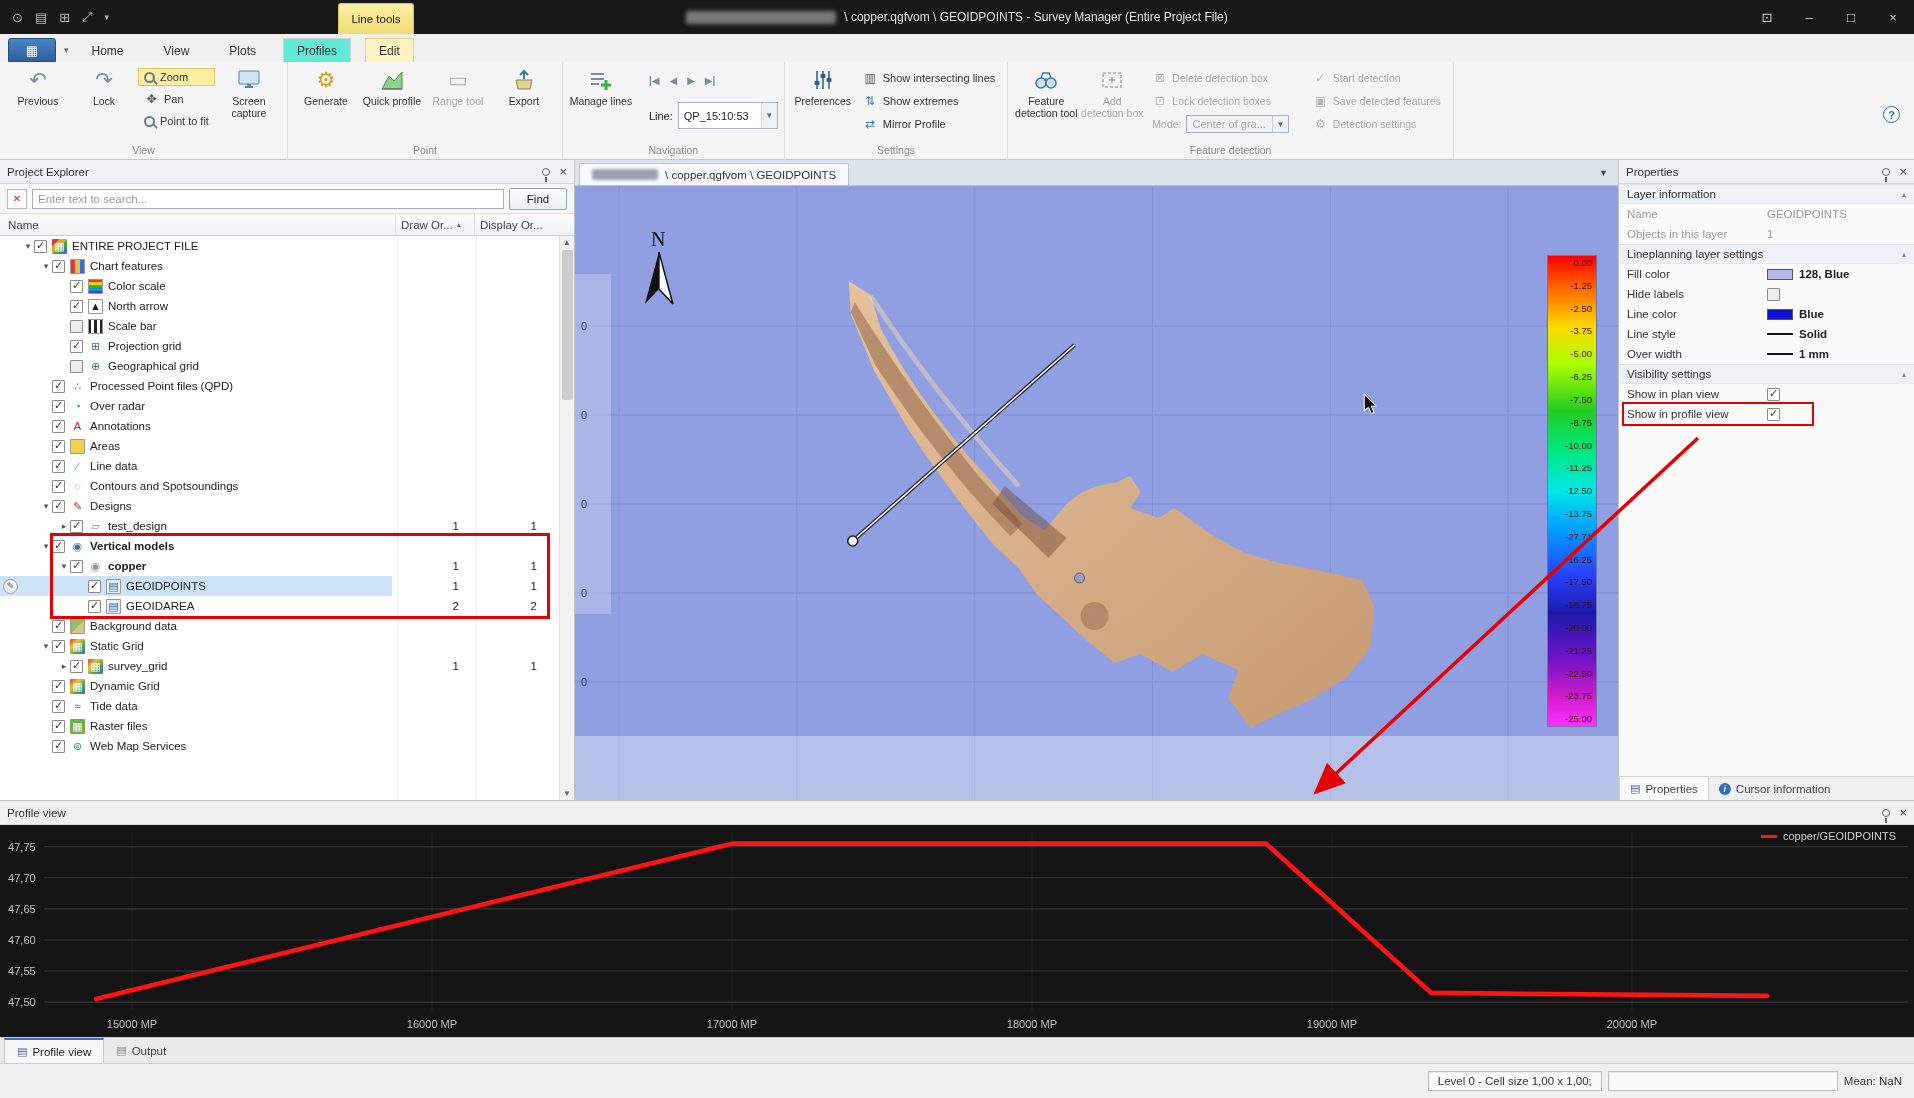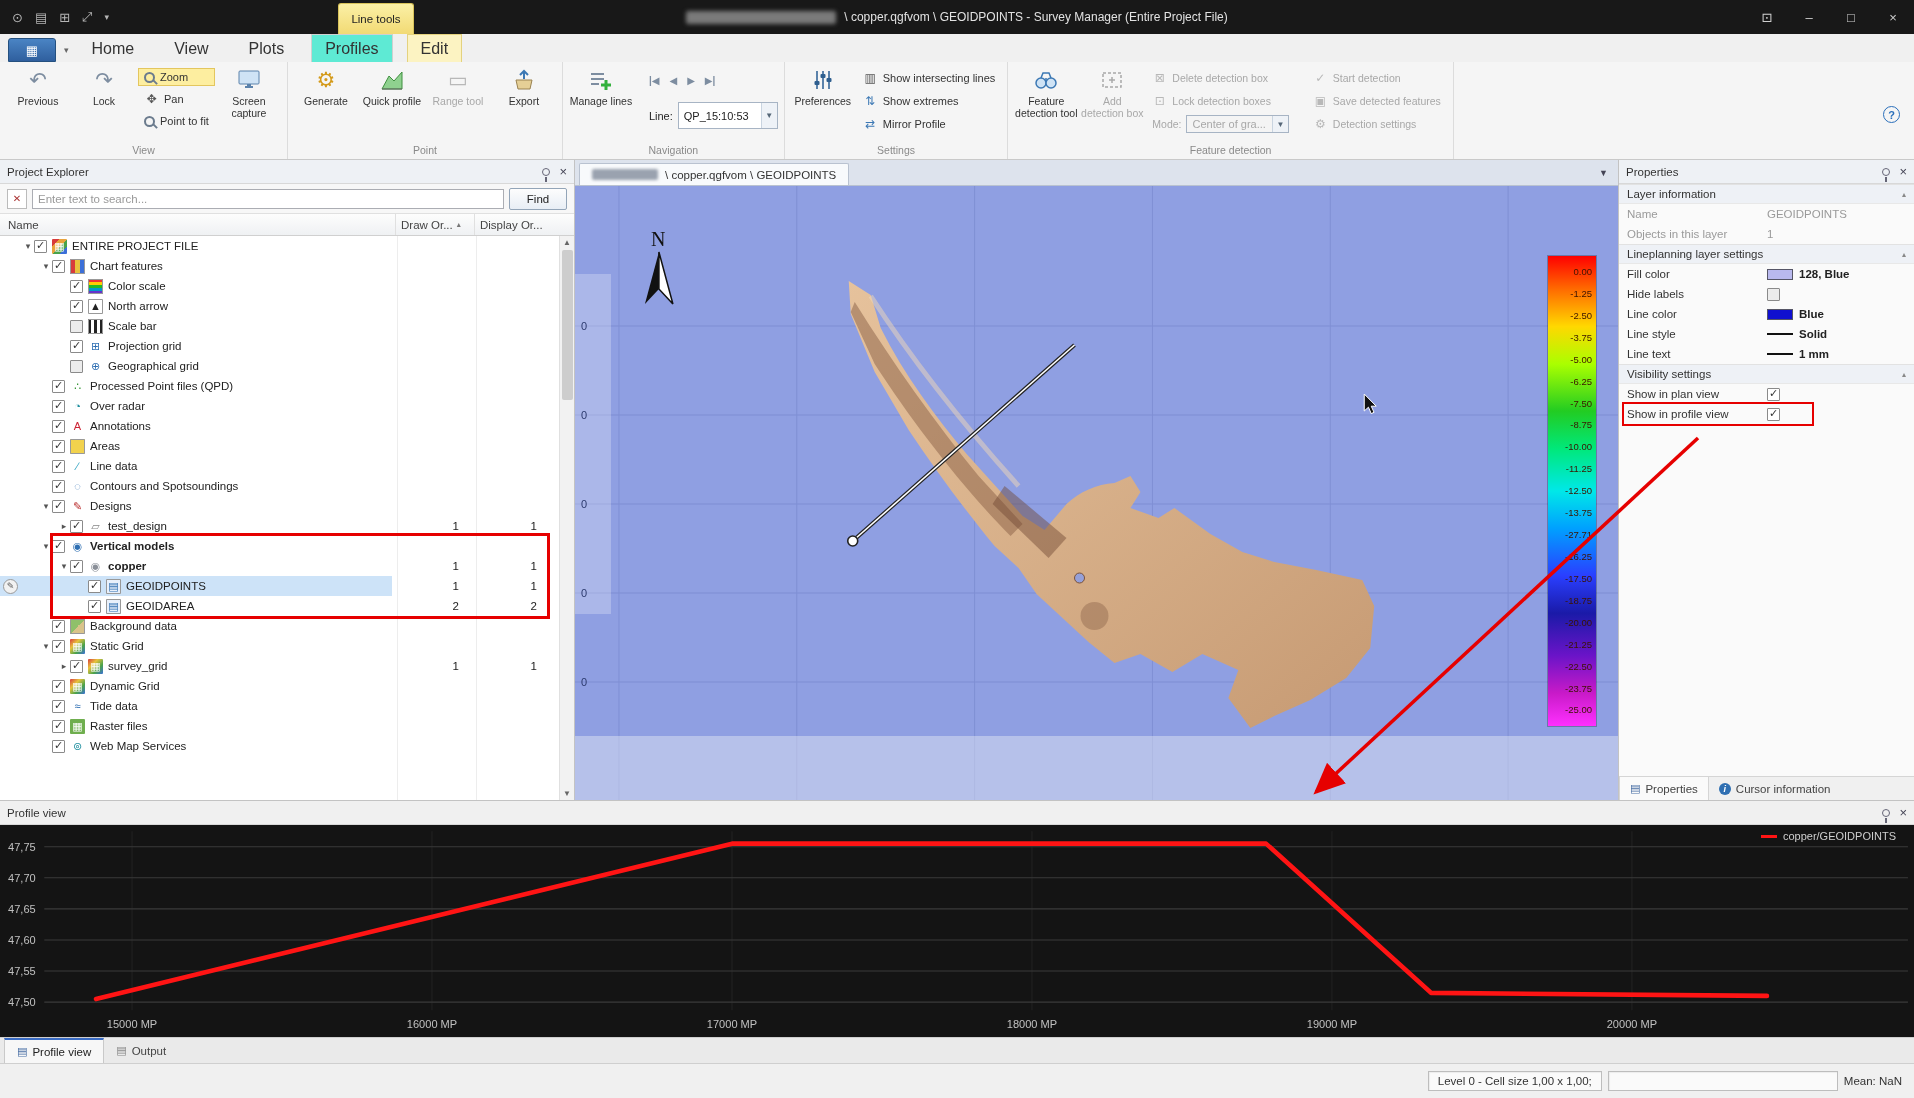--- a/index.html
+++ b/index.html
@@ -18,21 +18,21 @@
   #linetools-tab{position:absolute;left:338px;top:3px;width:76px;height:31px;z-index:3;
     background:linear-gradient(#fbf0a6,#f2da74);color:#222;font-size:11.5px;display:flex;align-items:center;
     justify-content:center;border:1px solid #d8c35a;border-bottom:none;border-radius:3px 3px 0 0}
 
   
   #tabrow{height:28px;background:#f0f0f0;display:flex;align-items:flex-end;flex:none;position:relative}
   .appmenu{width:48px;height:24px;margin:0 0 0 8px;background:linear-gradient(#4a84c4,#2f5f9e);
     border:1px solid #24507f;border-radius:3px 3px 0 0;display:flex;align-items:center;justify-content:center;
     color:#fff;font-size:13px}
   .appmenu-caret{font-size:9px;color:#666;margin:0 10px 7px 8px}
-  .ribbon-tab{padding:5px 13px 4px;font-size:16px;color:#333;margin-right:14px}
+  .ribbon-tab{padding:5px 13px 4px;font-size:12px;color:#333;margin-right:14px}
   .ribbon-tab.active{background:#5eead4;border:1px solid #d0d0d0;border-bottom:1px solid #f5f5f5;position:relative;top:1px}
   .ribbon-tab.contextual{background:#fcf3c2;border:1px solid #e4d27e;border-bottom:none}
 
   
   #ribbon{height:98px;background:#f5f5f5;border-bottom:1px solid #c9c9c9;display:flex;flex:none;position:relative}
   .rgroup{display:flex;flex-direction:column;border-right:1px solid #dcdcdc;flex:none}
   .rgroup-body{flex:1;display:flex;align-items:flex-start;padding:2px 6px;gap:2px}
   .rgroup-label{text-align:center;font-size:10.5px;color:#8a8a8a;padding:0 0 3px}
   .rbtn-lg{width:64px;display:flex;flex-direction:column;align-items:center;gap:2px;padding-top:3px}
   .ric{height:26px;display:flex;align-items:center;justify-content:center;font-size:21px;color:#7d8da0}
@@ -103,21 +103,21 @@
   .map-tab{height:22px;background:#f8fafc;border:1px solid #b9c2d0;border-bottom:none;display:flex;align-items:center;gap:7px;
     padding:0 12px;font-size:11.5px;color:#333;border-radius:2px 2px 0 0}
   .blurbox2{width:66px;height:11px;background:#9aa2af;border-radius:2px;filter:blur(1.5px)}
   .tabbar-caret{position:absolute;right:10px;top:8px;font-size:9px;color:#445}
   #map-wrap{flex:1;position:relative;background:#8f9fe2;overflow:hidden}
   #map-svg{position:absolute;inset:0;width:100%;height:100%}
   #colorbar{position:absolute;right:22px;top:70px;width:48px;height:470px;
     background:linear-gradient(180deg,#ff0000 0%,#ff6a00 7%,#ffd800 15%,#aaff00 23%,#22cc22 33%,#00e87a 41%,#00e8e8 50%,
       #00a0ff 58%,#2a3fff 68%,#1a1aa8 76%,#6a14c8 85%,#c81ac8 93%,#ff30ff 100%);
     box-shadow:0 0 0 1px rgba(0,0,0,.25);display:flex;flex-direction:column;justify-content:space-between;
-    align-items:flex-end;padding:11px 4px}
+    align-items:flex-end;padding:2px 4px}
   .cb-label{font-size:9.5px;color:#3c1400;line-height:1}
 
   
   #right-panel{width:295px;background:#fafafa;display:flex;flex-direction:column;position:relative}
   #prop-sections{flex:1;font-size:11.5px;overflow:hidden}
   .prop-sec-hdr{height:20px;background:#eef1f6;border-top:1px solid #e2e2e2;border-bottom:1px solid #e8e8e8;
     display:flex;align-items:center;padding:0 8px;color:#333}
   .sec-arrow{margin-left:auto;font-size:8px;color:#888}
   .prop-row{height:20px;display:flex;align-items:center;padding:0 8px;position:relative}
   .prop-label{width:140px;flex:none;color:#333;white-space:nowrap;overflow:hidden}
@@ -793,21 +793,21 @@
             <span class="prop-label">Line color</span>
             <span class="swatch" style="background:#1010d0"></span>
             <span class="prop-value pv-b">Blue</span>
           </div>
           <div class="prop-row">
             <span class="prop-label">Line style</span>
             <span class="lineSample"></span>
             <span class="prop-value pv-b">Solid</span>
           </div>
           <div class="prop-row">
-            <span class="prop-label">Line text</span>
+            <span class="prop-label">Over width</span>
             <span class="lineSample"></span>
             <span class="prop-value pv-b">1 mm</span>
           </div>
           <div class="prop-sec-hdr">
             <span>Visibility settings</span>
             <span class="sec-arrow">▴</span>
           </div>
           <div class="prop-row">
             <span class="prop-label">Show in plan view</span>
             <span class="pcb on"></span>

